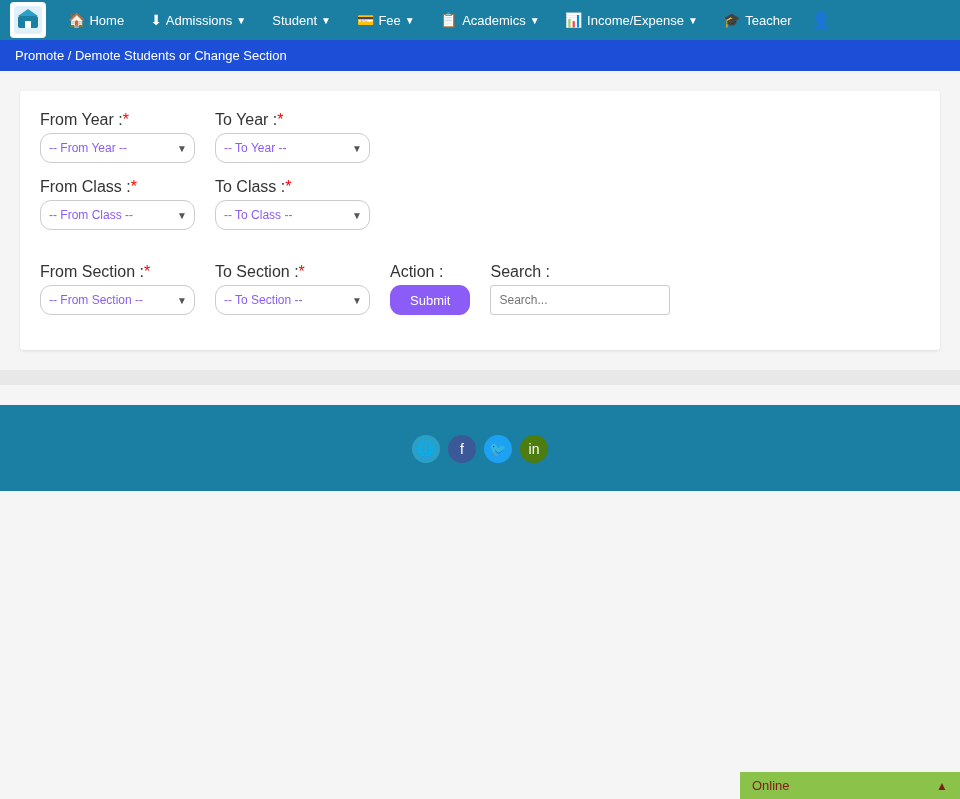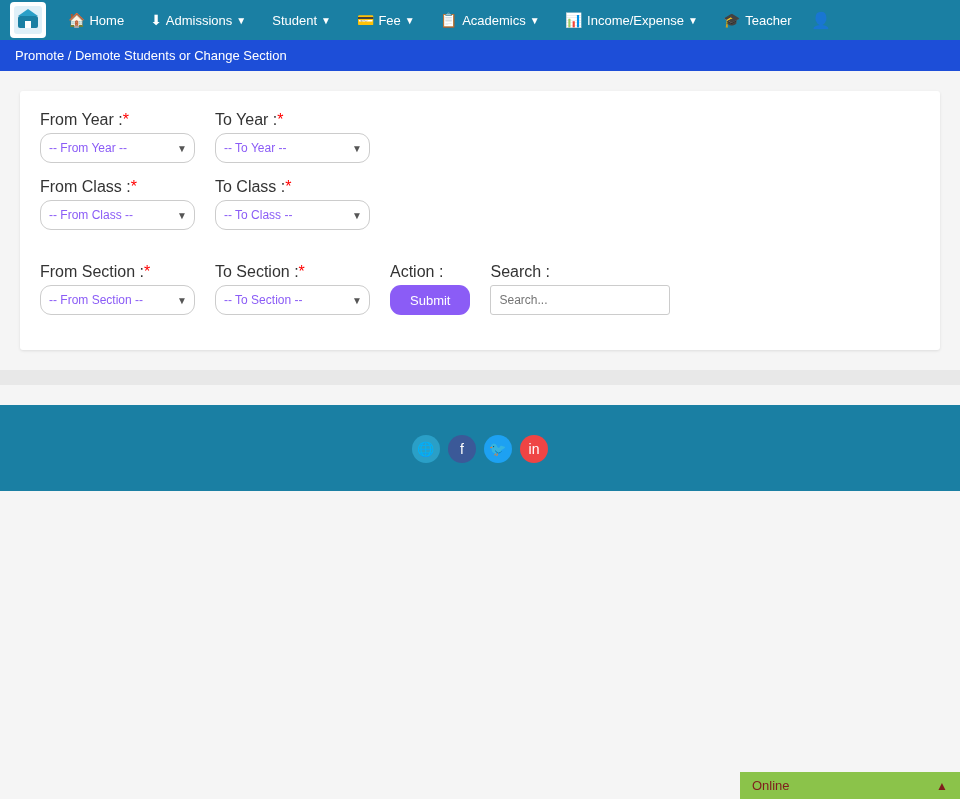--- a/index.html
+++ b/index.html
@@ -157,21 +157,21 @@
       border-radius: 50%;
       display: flex;
       align-items: center;
       justify-content: center;
       font-size: 14px;
       color: #fff;
     }
     .footer-icon.globe { background: #2a9fc7; }
     .footer-icon.fb { background: #3b5998; }
     .footer-icon.tw { background: #1da1f2; }
-    .footer-icon.li { background: #ef4444; }
+    .footer-icon.li { background: #4d7c0f; }
     .footer-powered {
       color: #ddd;
       font-size: 12px;
     }
     .footer-powered span { color: #fff; font-weight: bold; }
 
     
     .online-bar {
       position: fixed;
       bottom: 0;

